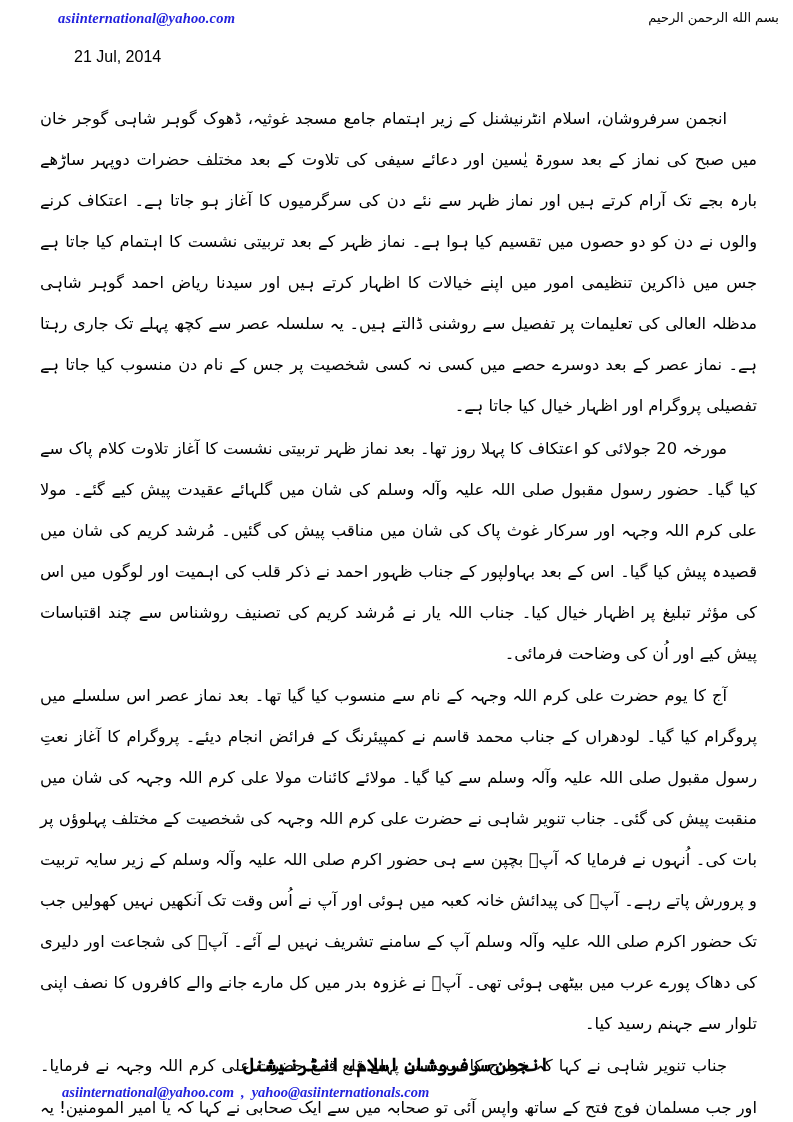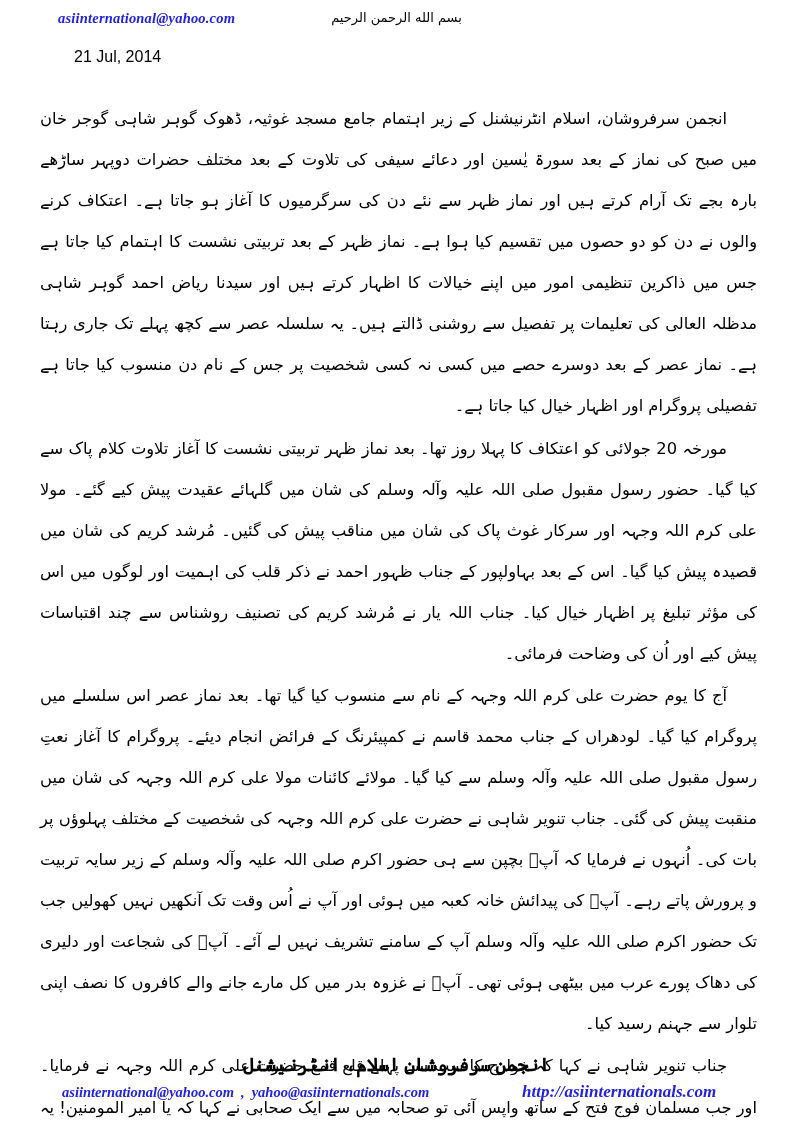--- a/index.html
+++ b/index.html
@@ -40,21 +40,20 @@
     font-size: 14.5px;
     color: #2222dd;
     letter-spacing: 0.2px;
     white-space: nowrap;
   }
   .bismillah {
     position: absolute;
     left: 0;
     right: 0;
     top: 3px;
-    text-align: center;
     direction: rtl;
     font-family: "DejaVu Sans", sans-serif;
     font-size: 13px;
     color: #000;
     line-height: 1.1;
   }
 
   
   .title-band {
     position: relative;
@@ -178,17 +177,16 @@
 
   </div>
 
   <div class="footer">
     <div class="org-name">انجمن سرفروشان اسلام، انٹرنیشنل</div>
 
     <div class="footer-links">
       <div class="footer-emails">
         <a>asiinternational@yahoo.com</a><span class="sep">,</span><a>yahoo@asiinternationals.com</a>
       </div>
-      <a class="footer-url">http://asiinternationals.com</a>
     </div>
   </div>
 
 </div>
 
 </body></html>

